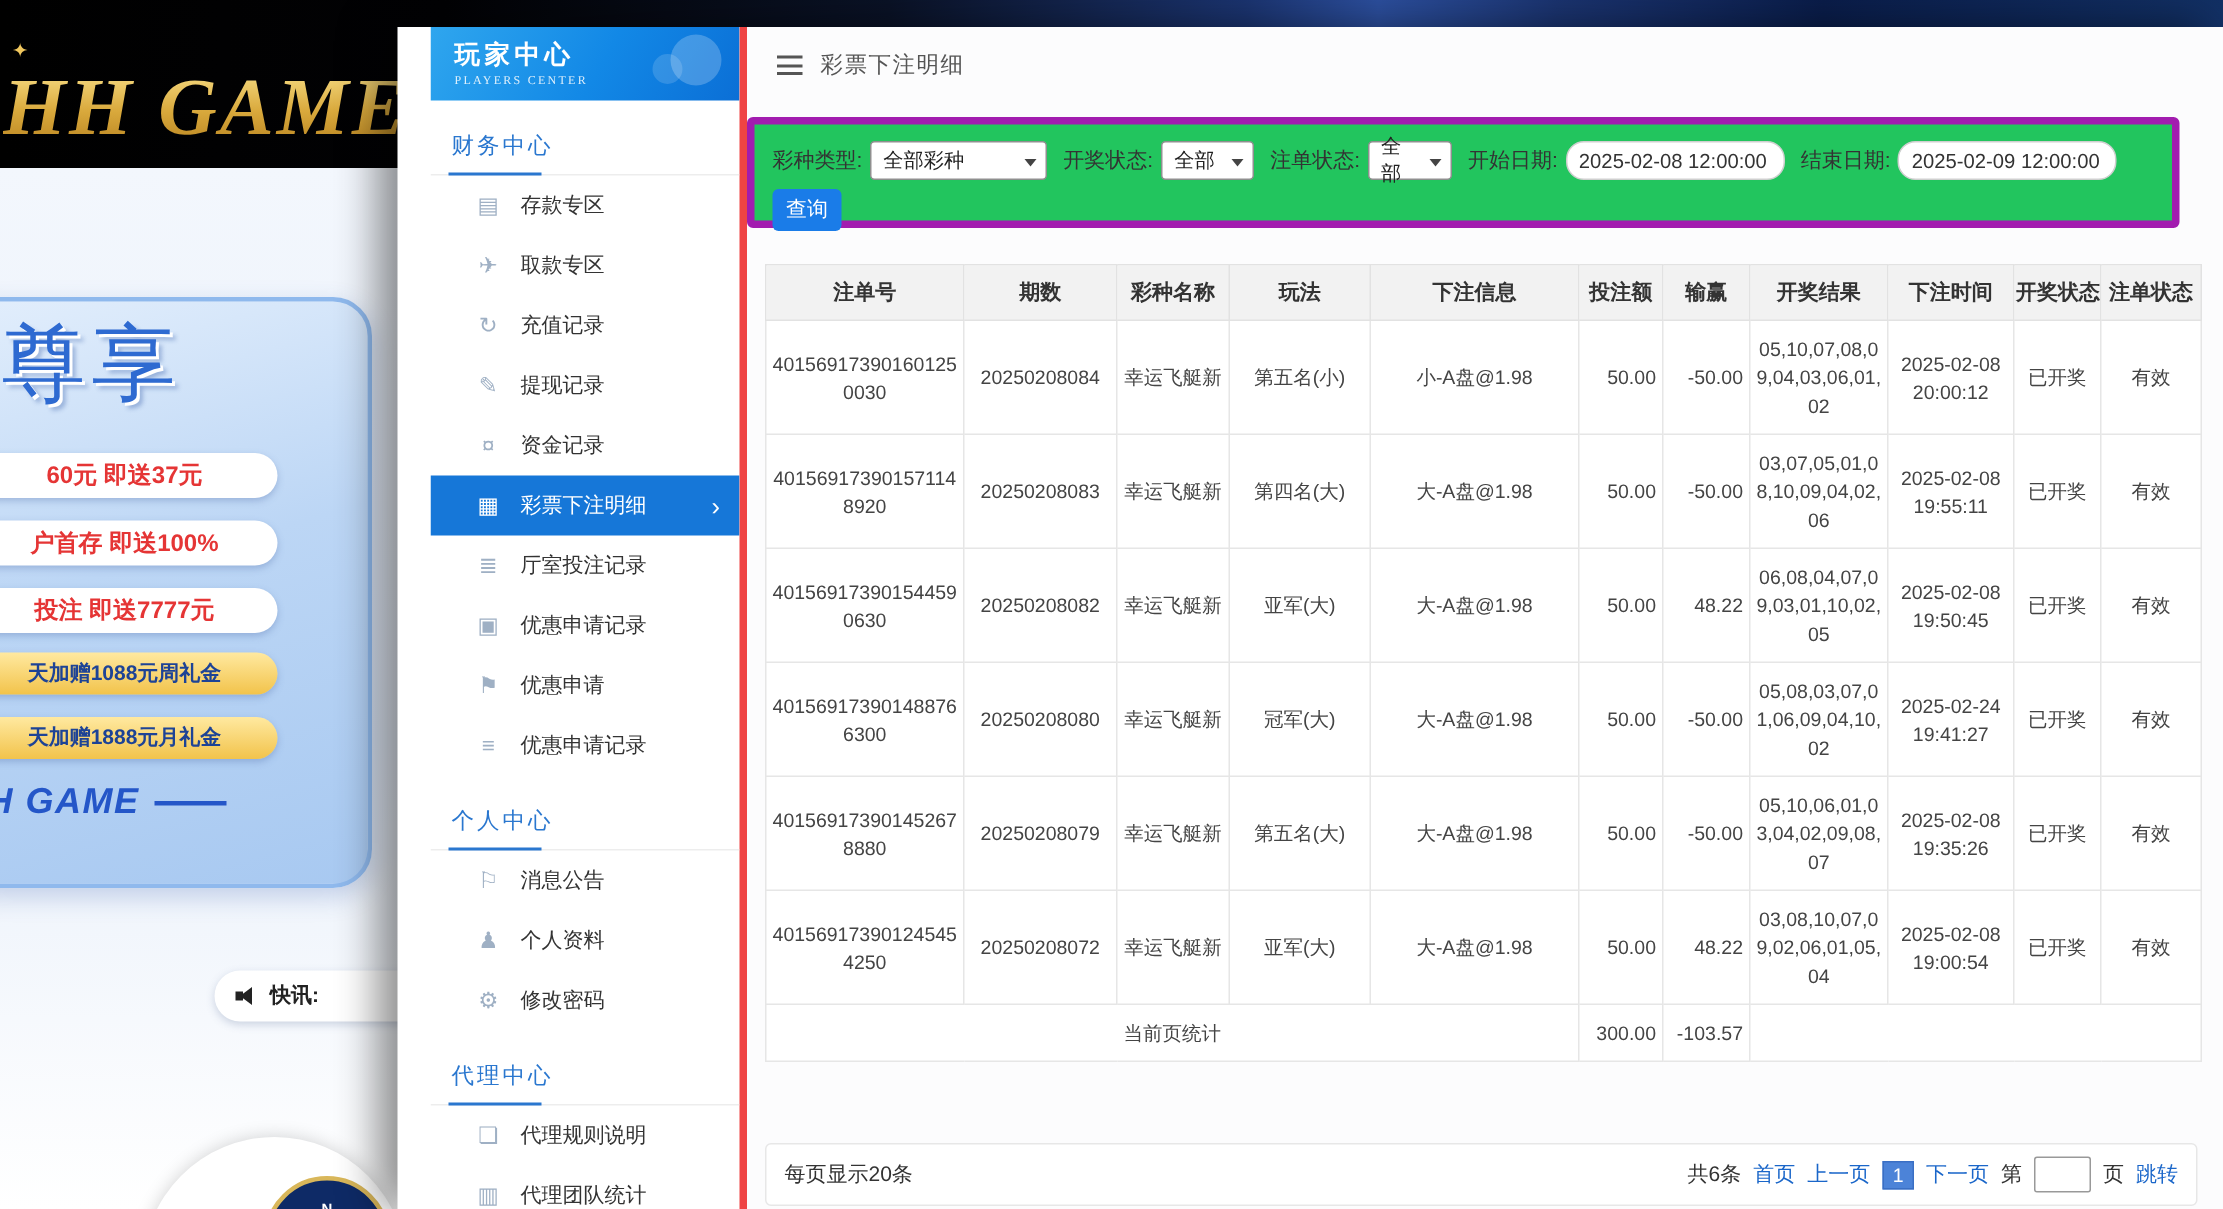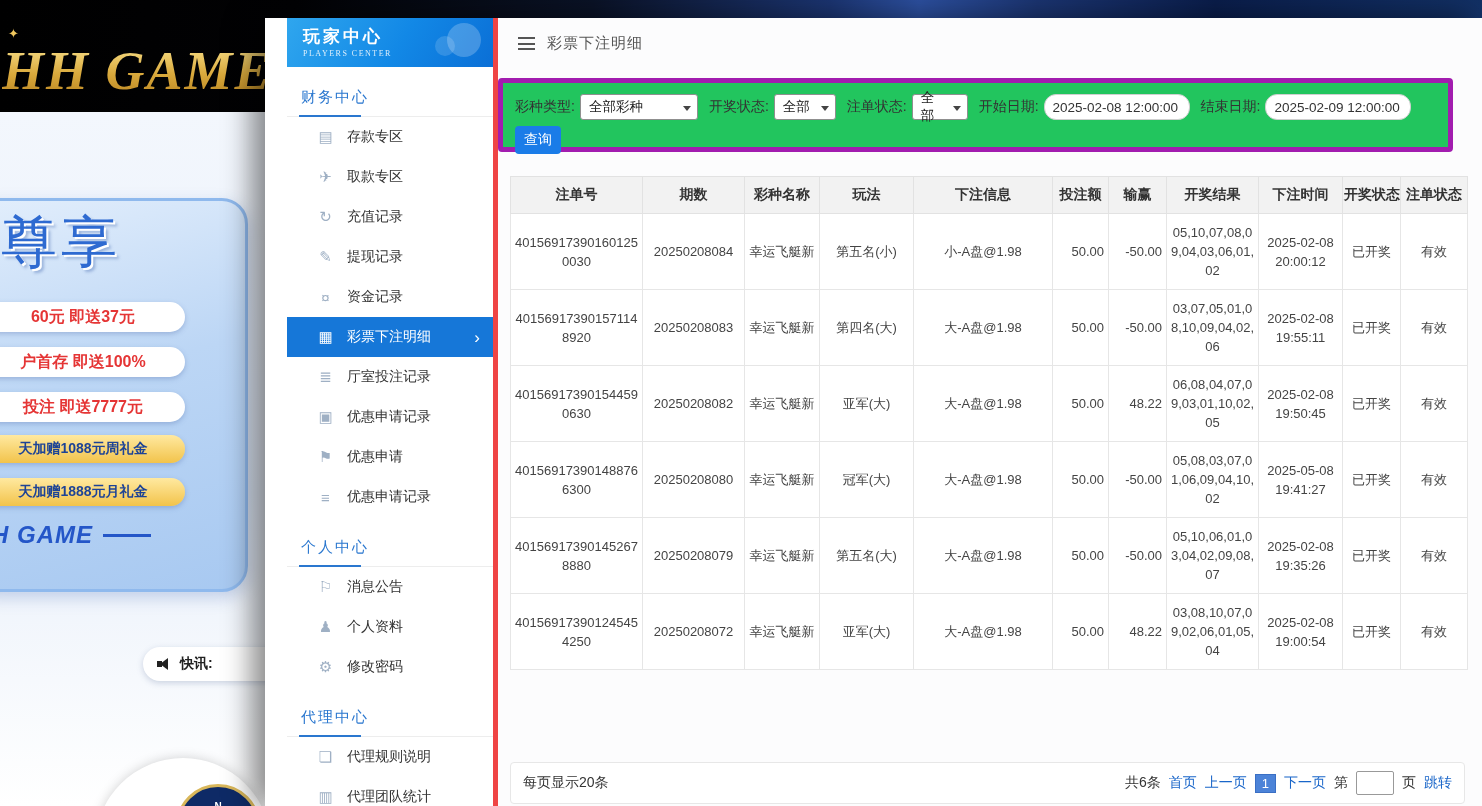--- a/index.html
+++ b/index.html
@@ -332,21 +332,21 @@
             </tr>
             <tr class="data-row">
               <td>401569173901488766300</td>
               <td>20250208080</td>
               <td>幸运飞艇新</td>
               <td>冠军(大)</td>
               <td>大-A盘@1.98</td>
               <td class="num">50.00</td>
               <td class="num">-50.00</td>
               <td>05,08,03,07,01,06,09,04,10,02</td>
-              <td>2025-05-08 19:41:27</td>
+              <td>2025-02-24 19:41:27</td>
               <td>已开奖</td>
               <td>有效</td>
             </tr>
             <tr class="data-row">
               <td>401569173901452678880</td>
               <td>20250208079</td>
               <td>幸运飞艇新</td>
               <td>第五名(大)</td>
               <td>大-A盘@1.98</td>
               <td class="num">50.00</td>
@@ -364,20 +364,26 @@
               <td>大-A盘@1.98</td>
               <td class="num">50.00</td>
               <td class="num">48.22</td>
               <td>03,08,10,07,09,02,06,01,05,04</td>
               <td>2025-02-08 19:00:54</td>
               <td>已开奖</td>
               <td>有效</td>
             </tr>
           </tbody>
         <tbody id="table-summary">
+          <tr class="summary-row">
+            <td colspan="5">当前页统计</td>
+            <td class="num">300.00</td>
+            <td class="num">-103.57</td>
+            <td colspan="4"></td>
+          </tr>
         </tbody>
       </table>
 
       <div class="pagebox">
         <span>每页显示20条</span>
         <div class="pager">
           <span>共6条</span>
           <span class="plink">首页</span>
           <span class="plink">上一页</span>
           <span class="pcur">1</span>

